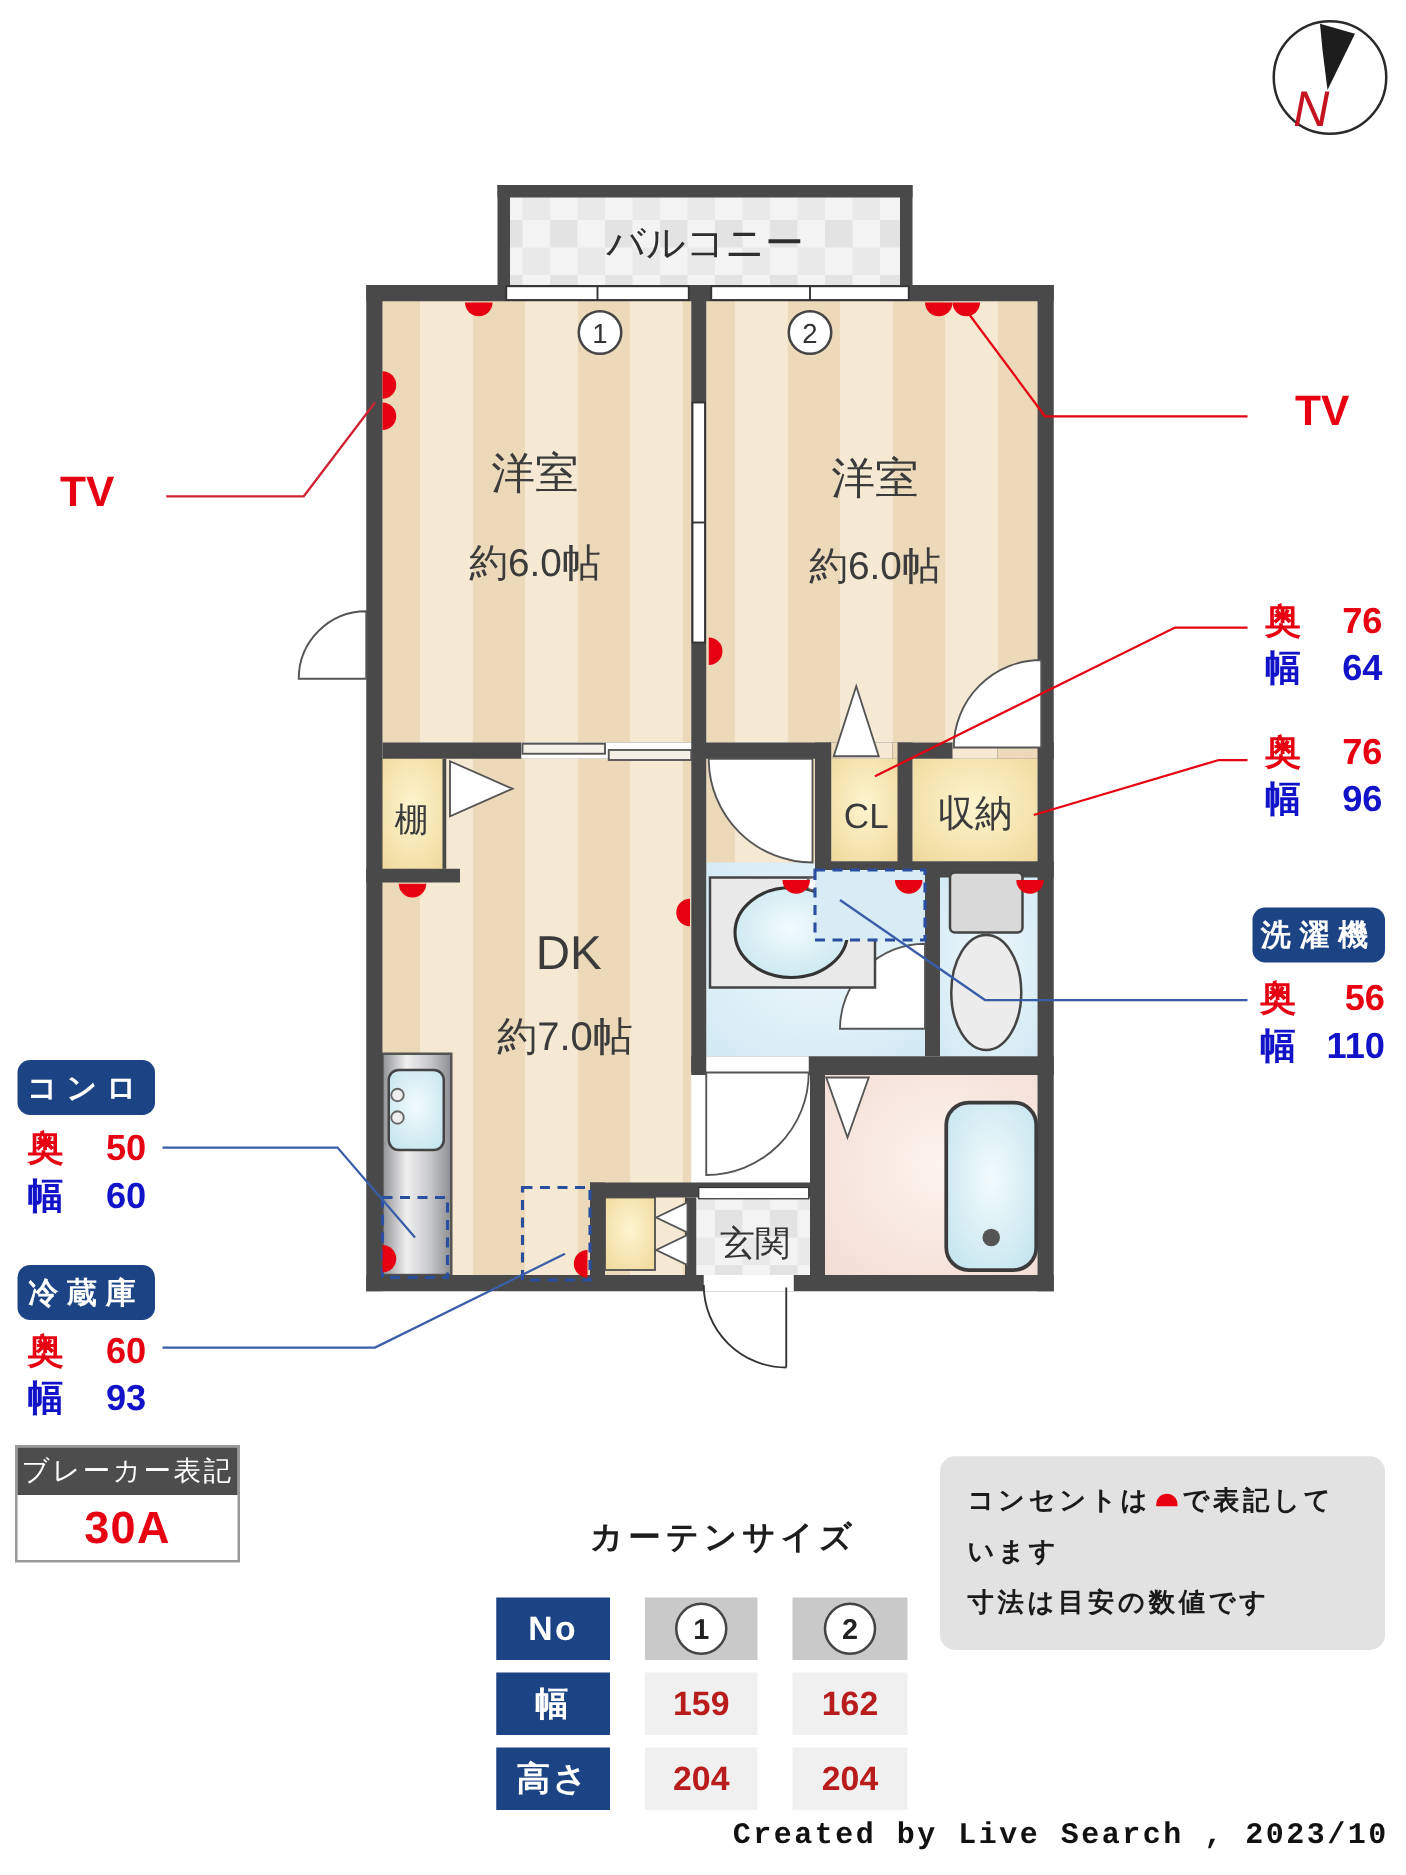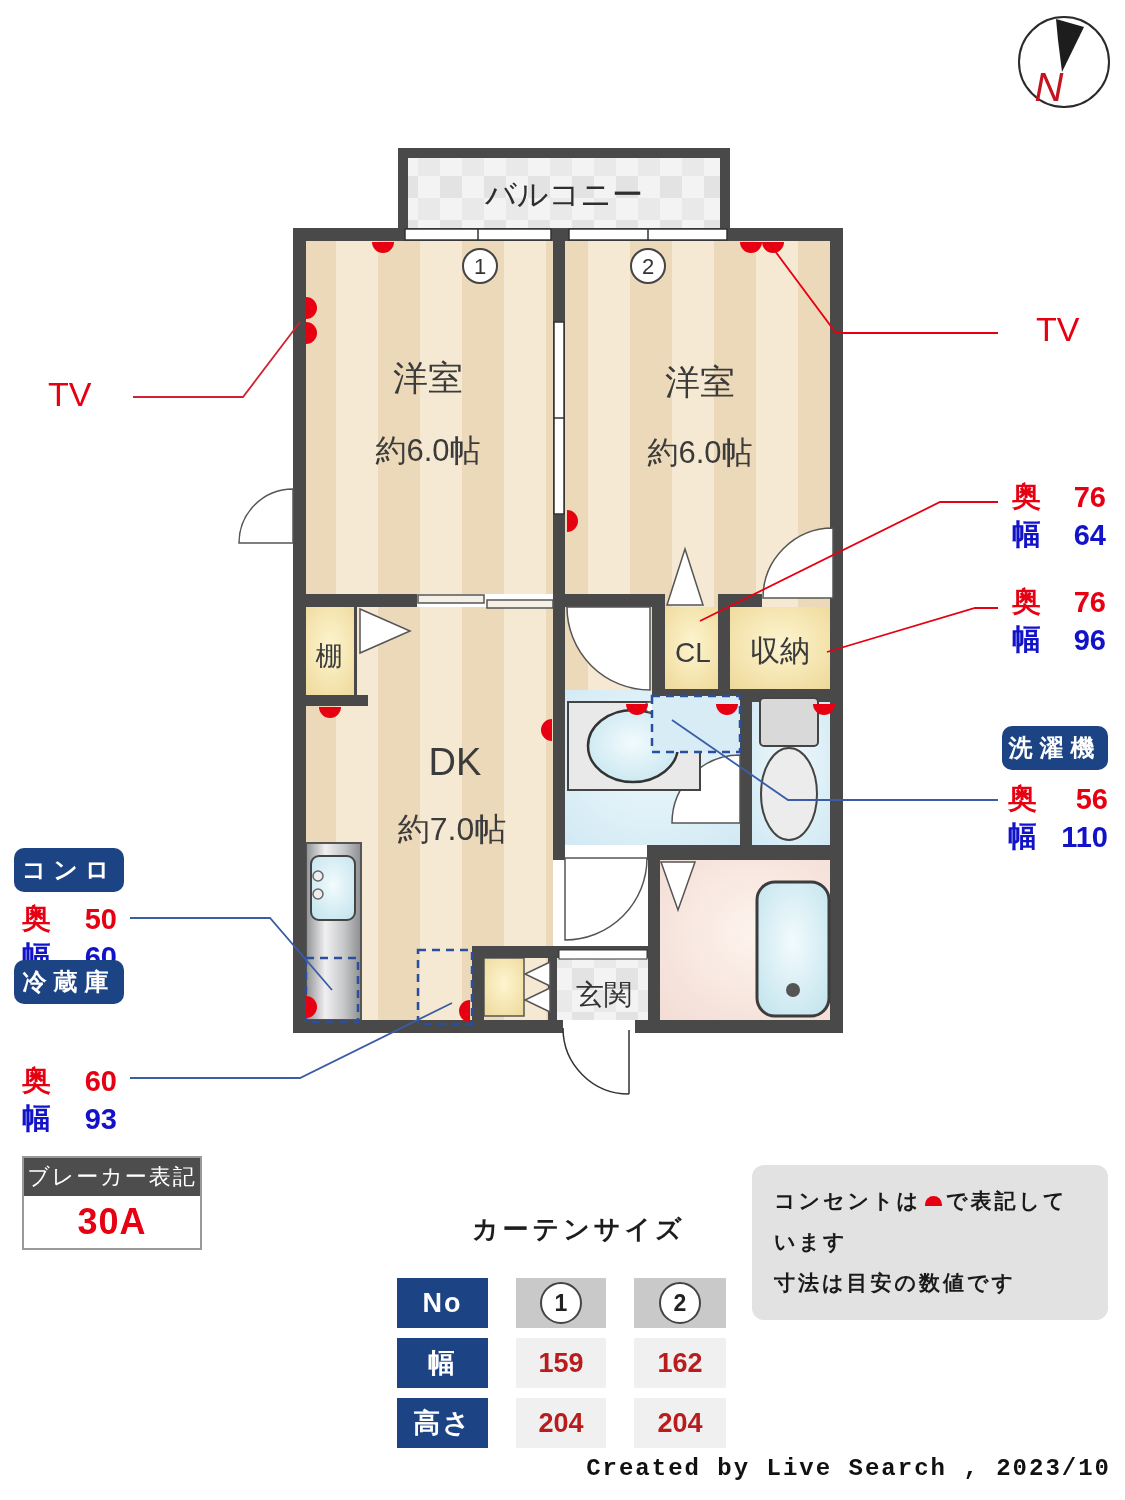--- a/index.html
+++ b/index.html
@@ -7,21 +7,21 @@
   .abs{position:absolute;}
   svg text{font-family:"Liberation Sans",sans-serif;}
   
   .badge{background:#1c4383;color:#fff;border-radius:10px;display:flex;align-items:center;justify-content:center;
          font-size:24px;font-weight:bold;letter-spacing:7px;height:44px;}
   
   .dim{display:flex;justify-content:space-between;align-items:center;font-size:29px;font-weight:bold;height:38px;}
   .dim .lab{letter-spacing:1px;}
   .red{color:#e60012;}
   .blue{color:#1212c9;}
-  .tv-label{color:#e60012;font-size:34px;font-weight:normal;}
+  .tv-label{color:#e60012;font-size:34px;font-weight:bold;}
   
   .breaker{border:2px solid #9a9a9a;background:#fff;width:176px;}
   .breaker .hd{background:#4d4d4d;color:#fff;font-size:22px;letter-spacing:2px;height:38px;
                display:flex;align-items:center;justify-content:center;}
   .breaker .val{height:52px;display:flex;align-items:center;justify-content:center;
                 color:#e60012;font-size:36px;font-weight:bold;letter-spacing:1px;border-radius:25px;}
   
   .ct-title{font-size:26px;color:#1d1d1d;letter-spacing:4px;font-weight:bold;}
   .ct-grid{display:grid;grid-template-columns:91px 90px 92px;column-gap:28px;row-gap:10px;}
   .ct-cell{height:50px;display:flex;align-items:center;justify-content:center;font-size:27px;}
@@ -260,33 +260,33 @@
   <div class="dim">
       <span class="lab red">奥</span>
       <span class="red">50</span>
     </div>
   <div class="dim">
       <span class="lab blue">幅</span>
       <span class="blue">60</span>
     </div>
 </div>
 
-<div class="abs badge" style="left:14px;top:960px;width:110px;">冷蔵庫</div>
+<div class="abs badge" style="left:14px;top:1012px;width:110px;">冷蔵庫</div>
 <div class="abs" style="left:22px;top:1062px;width:95px;">
   <div class="dim">
       <span class="lab red">奥</span>
       <span class="red">60</span>
     </div>
   <div class="dim">
       <span class="lab blue">幅</span>
       <span class="blue">93</span>
     </div>
 </div>
 
-<div class="abs breaker" style="left:22px;top:1156px;">
+<div class="abs breaker" style="left:12px;top:1156px;">
   <div class="hd">ブレーカー表記</div>
   <div class="val">30A</div>
 </div>
 
 <div class="abs ct-title" style="left:472px;top:1212px;">カーテンサイズ</div>
 <div class="abs ct-grid" style="left:397px;top:1278px;">
   <div class="ct-cell ct-head">No</div>
   <div class="ct-cell ct-num">
       <span class="circ">1</span>
     </div>

